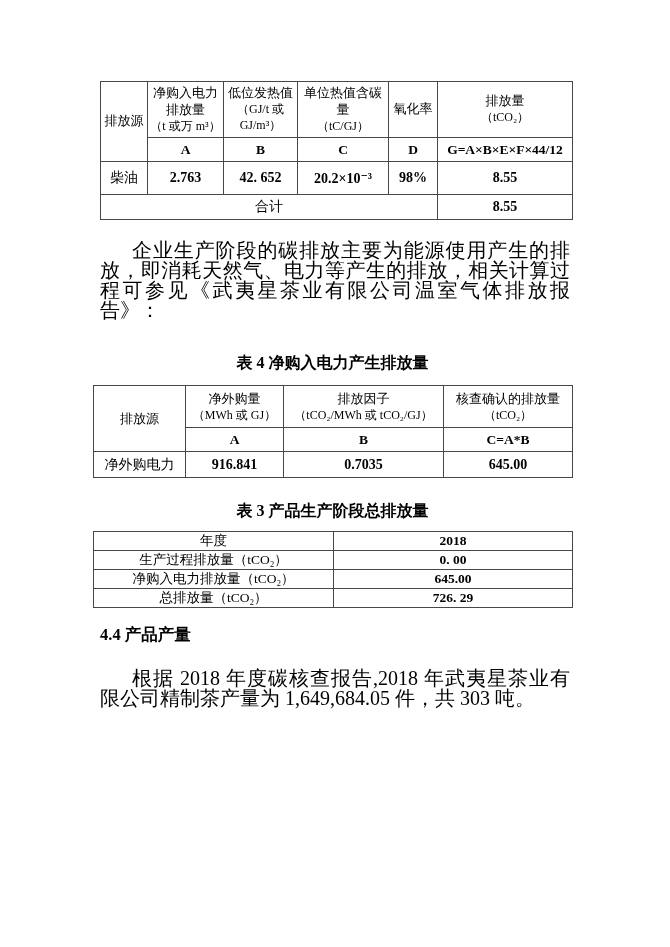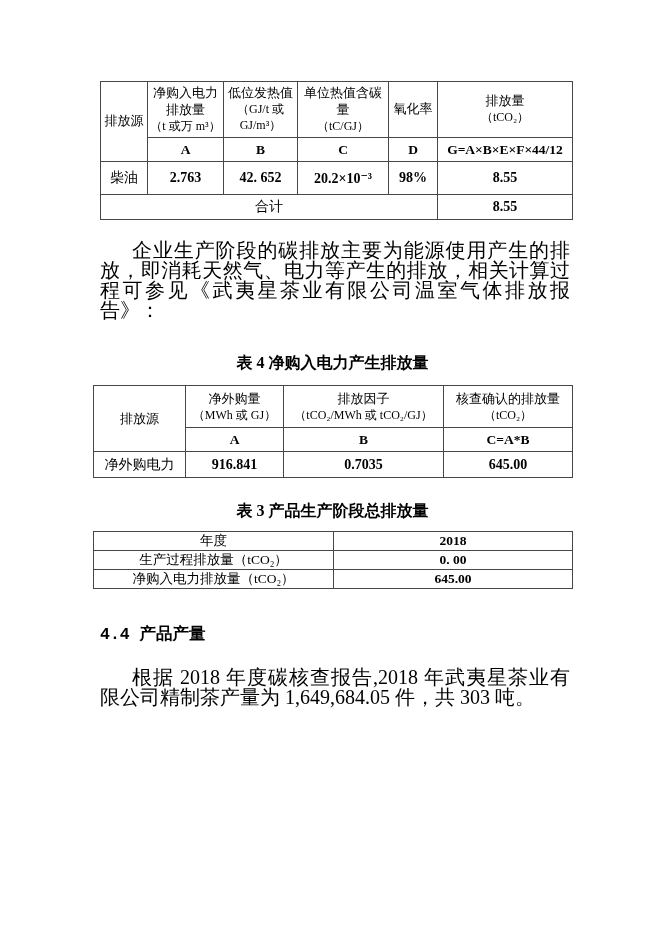--- a/index.html
+++ b/index.html
@@ -42,21 +42,21 @@
   }
   .para {
     margin: 20px 0 0 7px;
     width: 470px;
     font-size: 20px;
     line-height: 20px;
     text-align: justify;
     text-indent: 32px;
   }
   .para2 { margin-top: 22px; }
-  .h-section2 { margin-top: 34px; font-family: Liberation Mono, monospace; }
+  .h-section2 { margin-top: 16px; }
 
   
   .t-caption {
     margin-top: 33px;
     width: 479px;
     text-align: center;
     font-weight: bold;
     font-size: 16px;
   }
   .t-caption.c5 { margin-top: 23px; }
@@ -191,20 +191,24 @@
           <td class="v">2018</td>
         </tr>
         <tr>
           <td>生产过程排放量（tCO₂）</td>
           <td class="v">0. 00</td>
         </tr>
         <tr>
           <td>净购入电力排放量（tCO₂）</td>
           <td class="v">645.00</td>
         </tr>
+        <tr>
+          <td>总排放量（tCO₂）</td>
+          <td class="v">726. 29</td>
+        </tr>
       </tbody>
     </table>
 
     <h2 class="h-section h-section2">4.4 产品产量</h2>
     <p class="para para2">根据 2018 年度碳核查报告,2018 年武夷星茶业有限公司精制茶产量为 1,649,684.05 件，共 303 吨。</p>
 
   </div>
 </div>
 
 </body></html>

